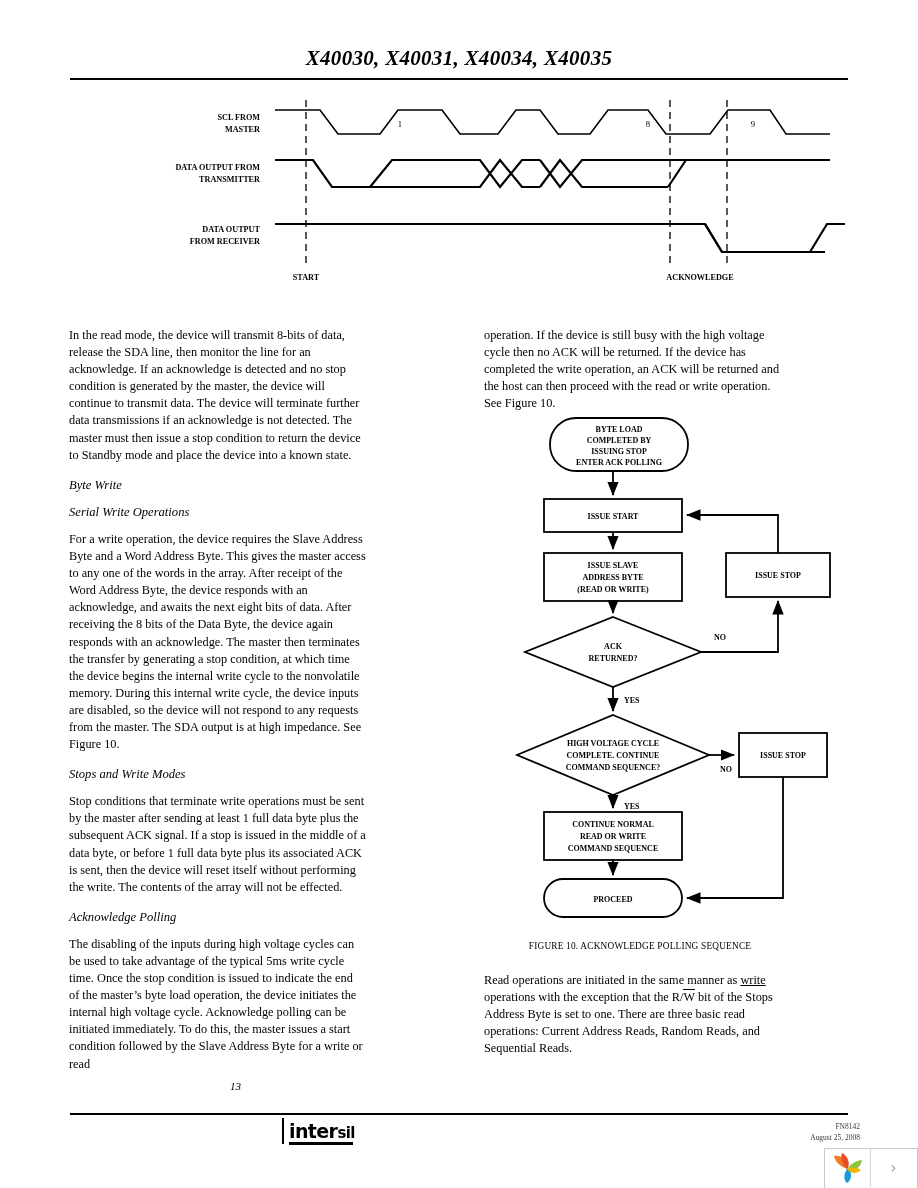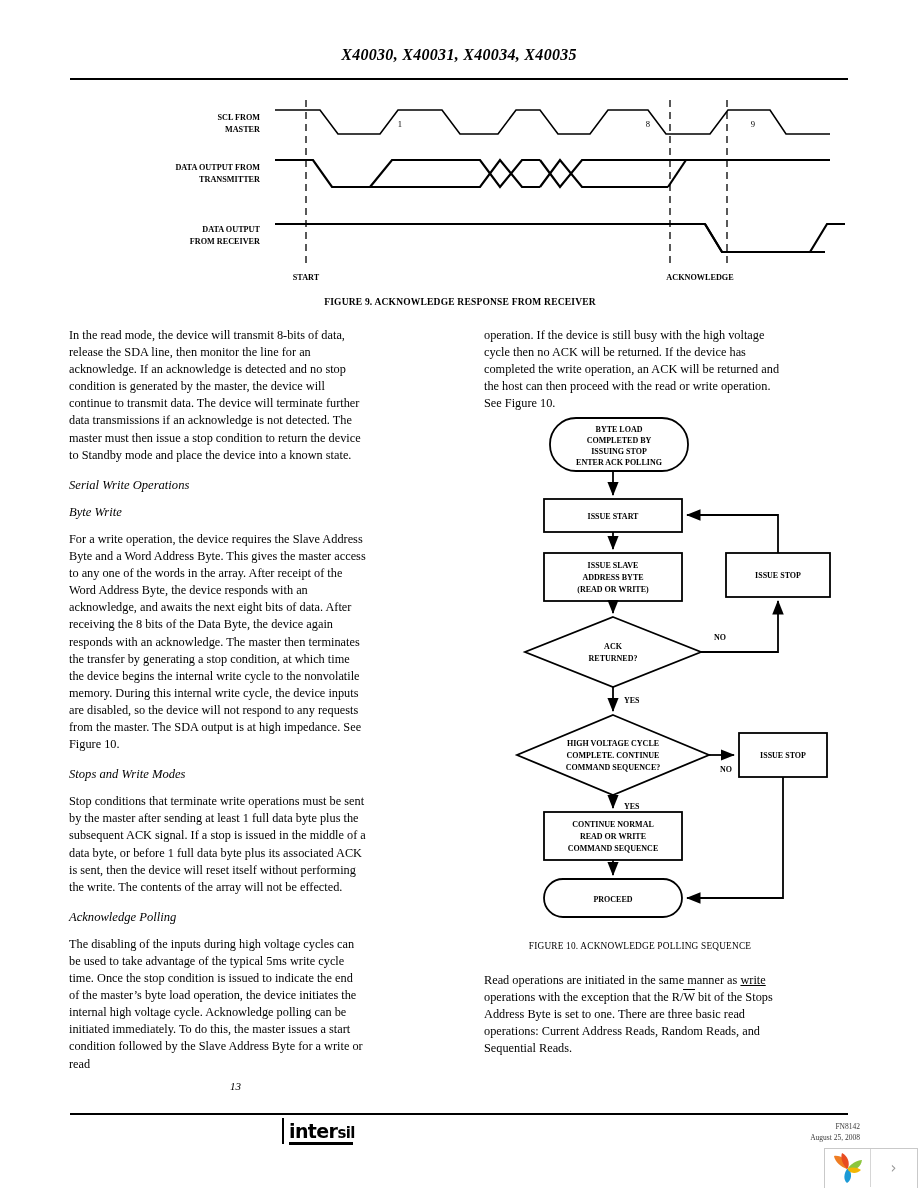--- a/index.html
+++ b/index.html
@@ -10,21 +10,21 @@
     color:#000;
     position:relative;
     overflow:hidden;
   }
   .page{position:absolute;left:0;top:0;width:918px;height:1188px;}
 
   
   .doc-title{
     position:absolute;left:0;top:46px;width:918px;
     text-align:center;
-    font-size:16px;font-weight:bold;font-style:italic;
+    font-size:21px;font-weight:bold;font-style:italic;
     letter-spacing:0.3px;
   }
   .header-rule{
     position:absolute;left:70px;top:78px;width:778px;height:2px;background:#000;
   }
 
   
   .fig9{position:absolute;left:70px;top:92px;width:780px;height:200px;}
   .fig9 svg{display:block;}
   .fig9-caption{
@@ -141,26 +141,25 @@
         <text x="330" y="35" text-anchor="middle">1</text>
         <text x="578" y="35" text-anchor="middle">8</text>
         <text x="683" y="35" text-anchor="middle">9</text>
       </g>
       <g font-family="Liberation Serif, serif" font-size="8.2" font-weight="bold" fill="#000">
         <text x="236" y="188" text-anchor="middle">START</text>
         <text x="630" y="188" text-anchor="middle">ACKNOWLEDGE</text>
       </g>
     </svg>
   </div>
-  <div class="fig9-caption">FIGURE 9. ACKNOWLEDGE RESPONSE FROM RECEIVER</div>
 
   <div class="col col-left">
     <p class="para">In the read mode, the device will transmit 8-bits of data, release the SDA line, then monitor the line for an acknowledge. If an acknowledge is detected and no stop condition is generated by the master, the device will continue to transmit data. The device will terminate further data transmissions if an acknowledge is not detected. The master must then issue a stop condition to return the device to Standby mode and place the device into a known state.</p>
+    <p class="head-it">Byte Write</p>
     <p class="head-it">Serial Write Operations</p>
-    <p class="head-it">Byte Write</p>
     <p class="para">For a write operation, the device requires the Slave Address Byte and a Word Address Byte. This gives the master access to any one of the words in the array. After receipt of the Word Address Byte, the device responds with an acknowledge, and awaits the next eight bits of data. After receiving the 8 bits of the Data Byte, the device again responds with an acknowledge. The master then terminates the transfer by generating a stop condition, at which time the device begins the internal write cycle to the nonvolatile memory. During this internal write cycle, the device inputs are disabled, so the device will not respond to any requests from the master. The SDA output is at high impedance. See Figure 10.</p>
     <p class="head-it">Stops and Write Modes</p>
     <p class="para">Stop conditions that terminate write operations must be sent by the master after sending at least 1 full data byte plus the subsequent ACK signal. If a stop is issued in the middle of a data byte, or before 1 full data byte plus its associated ACK is sent, then the device will reset itself without performing the write. The contents of the array will not be effected.</p>
     <p class="head-it">Acknowledge Polling</p>
     <p class="para tight"> The disabling of the inputs during high voltage cycles can be used to take advantage of the typical 5ms write cycle time. Once the stop condition is issued to indicate the end of the master’s byte load operation, the device initiates the internal high voltage cycle. Acknowledge polling can be initiated immediately. To do this, the master issues a start condition followed by the Slave Address Byte for a write or read</p>
   </div>
 
   <div class="col col-right">
     <p class="para">operation. If the device is still busy with the high voltage cycle then no ACK will be returned. If the device has completed the write operation, an ACK will be returned and the host can then proceed with the read or write operation. See Figure 10.</p>
   </div>

